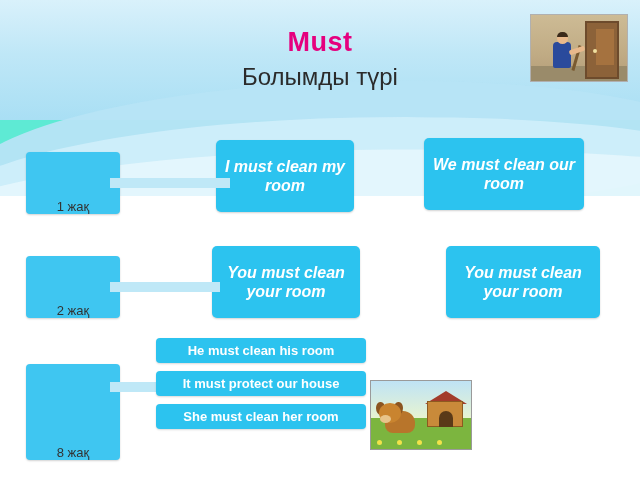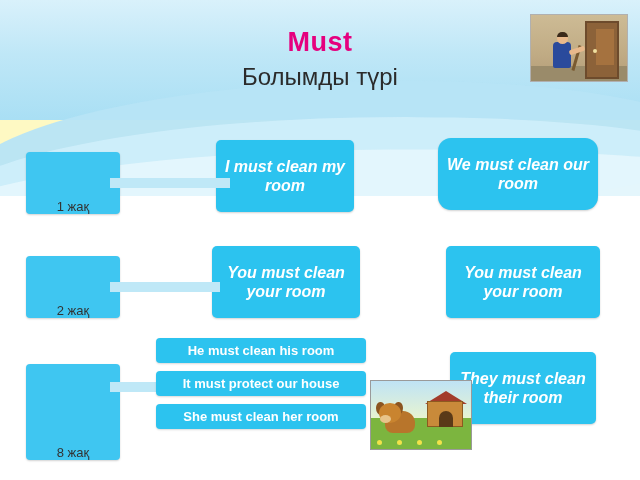--- a/index.html
+++ b/index.html
@@ -9,21 +9,21 @@
   body {
     width: 640px;
     height: 480px;
     font-family: "Liberation Sans", sans-serif;
     overflow: hidden;
   }
   .slide {
     position: relative;
     width: 640px;
     height: 480px;
-    background: #fef9c3;
+    background: #5eead4;
     overflow: hidden;
   }
   
   .bg-top {
     position: absolute;
     left: 0; top: 0;
     width: 640px; height: 120px;
     background: linear-gradient(180deg, #d9f1fb 0%, #bfe7f7 45%, #a9dff4 100%);
   }
   .bg-wave1 {
@@ -171,21 +171,21 @@
     display: flex;
     align-items: center;
     justify-content: center;
     line-height: 19px;
     box-shadow: 0 1px 2px rgba(0,0,0,.18);
     padding: 0 6px;
     box-sizing: border-box;
     font-style: italic;
   }
   #sent-1 { left: 216px; top: 140px; width: 138px; height: 72px; font-size: 16px; }
-  #sent-2 { left: 438px; top: 138px; width: 160px; height: 72px; font-size: 16px; border-radius: 13px; }
+  #sent-2 { left: 424px; top: 138px; width: 160px; height: 72px; font-size: 16px; }
   #sent-3 { left: 212px; top: 246px; width: 148px; height: 72px; font-size: 16px; }
   #sent-4 { left: 446px; top: 246px; width: 154px; height: 72px; font-size: 16px; }
   #sent-6 { left: 450px; top: 352px; width: 146px; height: 72px; font-size: 16px; }
 
   
   .third-block {
     position: absolute;
     left: 156px; top: 338px;
     width: 210px;
     color: #ffffff;
@@ -301,21 +301,20 @@
     <span>2 жақ</span>
   </div>
   <div class="person-box" id="person-3">
     <span>8 жақ</span>
   </div>
 
   <div class="sent-box" id="sent-1">I must clean my room</div>
   <div class="sent-box" id="sent-2">We must clean our room</div>
   <div class="sent-box" id="sent-3">You must clean your room</div>
   <div class="sent-box" id="sent-4">You must clean your room</div>
-  <div class="sent-box" id="sent-6">They must clean their room</div>
 
   <div class="third-block">
     <div class="third-line">He must clean his room</div>
     <div class="third-line">It must protect our house</div>
     <div class="third-line">She must clean her room</div>
   </div>
 
   <div class="dogpic">
     <div class="dg-sky"></div>
     <div class="dg-grass"></div>

